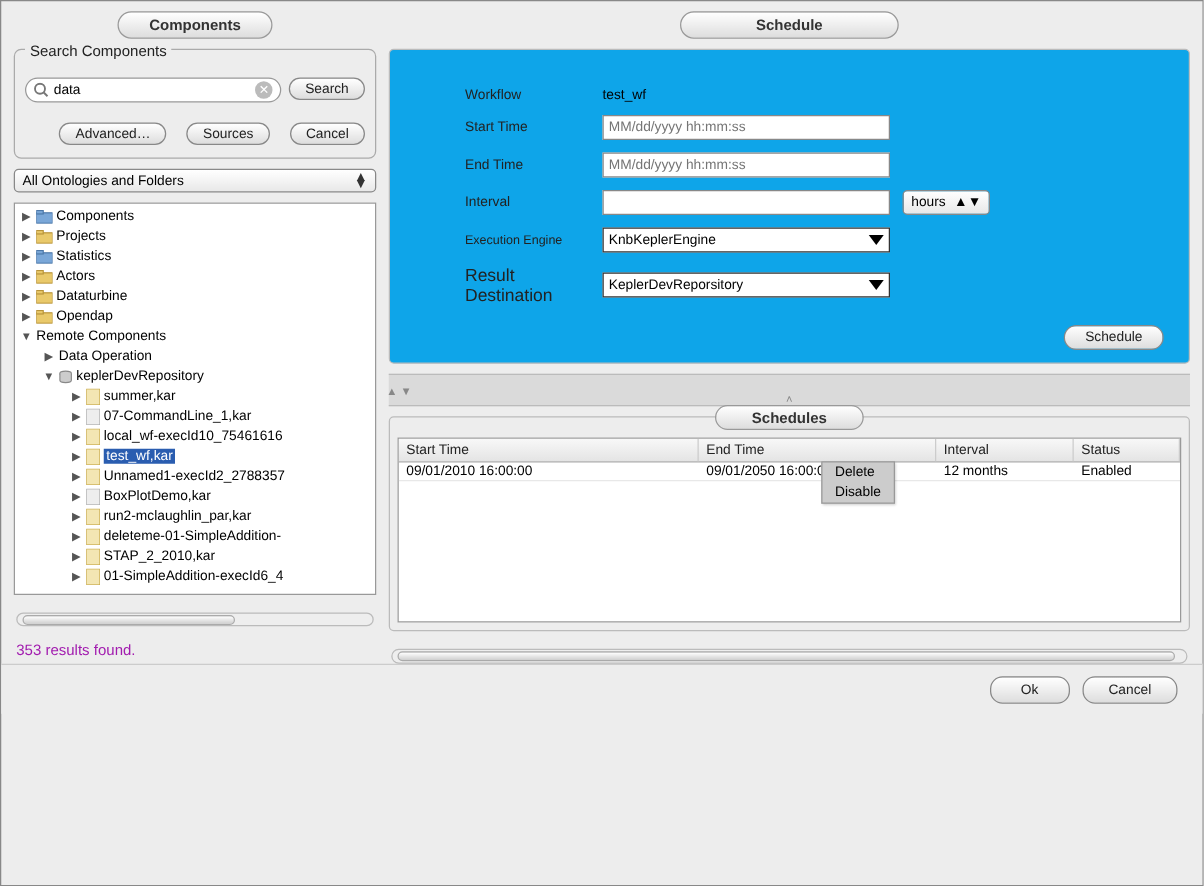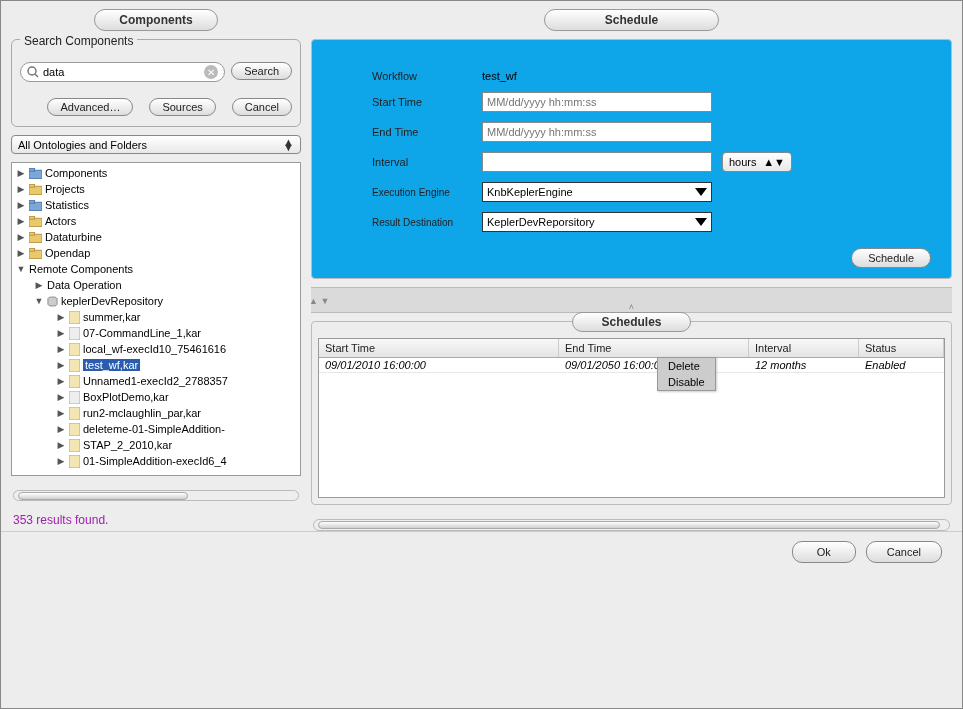--- a/index.html
+++ b/index.html
@@ -45,21 +45,21 @@
   .unitsel { background:linear-gradient(#fff,#e8e8e8); border:1px solid #888; border-radius:4px; height:20px; width:70px; display:flex; align-items:center; justify-content:space-between; padding:0 6px; cursor:pointer; margin-left:10px; }
   .schedbtn-row { display:flex; justify-content:flex-end; margin-top:16px; }
   .gap { height:26px; background:#dadada; border-top:1px solid #bbb; border-bottom:1px solid #bbb; position:relative; }
   .gap .expcue { position:absolute; left:-2px; top:8px; color:#888; font-size:9px; }
   .gap .expcue2 { position:absolute; left:50%; top:14px; transform:translateX(-50%); color:#888; font-size:9px; }
   .schedules { border:1px solid #bbb; background:#ededed; border-radius:4px; padding:6px 6px 6px 6px; flex:1; display:flex; flex-direction:column; position:relative; }
   .schedules .rtab { margin-top:-16px; margin-bottom:6px; }
   .table { background:#fff; border:1px solid #999; flex:1; position:relative; overflow:hidden; }
   .thead { display:flex; background:linear-gradient(#f8f8f8,#e4e4e4); border-bottom:1px solid #aaa; }
   .th { padding:3px 6px; border-right:1px solid #ccc; font-size:11px; color:#222; }
-  .tbody .trow { display:flex; border-bottom:1px solid #e8e8e8;font-style:italic; }
+  .tbody .trow { display:flex; border-bottom:1px solid #e8e8e8; }
   .td { padding:1px 6px; font-size:11px; }
   .ctxmenu { position:absolute; background:#ccc; border:1px solid #999; box-shadow:1px 1px 2px rgba(0,0,0,.2); left:338px; top:18px; }
   .ctxmenu div { padding:2px 10px; font-size:11px; cursor:pointer; }
   .footer { height:40px; display:flex; align-items:center; justify-content:flex-end; gap:10px; padding:0 20px; background:#ededed; border-top:1px solid #ccc; }
   .hscroll { height:12px; background:#eee; border:1px solid #bbb; border-radius:6px; margin:6px 2px 0 2px; position:relative; }
   .hscroll .thumb { position:absolute; left:4px; top:1px; height:8px; width:60%; background:linear-gradient(#fff,#cfcfcf); border:1px solid #aaa; border-radius:5px; }
   .tree::-webkit-scrollbar { width:14px; }
 </style>
 </head>
 <body>
@@ -269,21 +269,21 @@
           </div>
         </div>
         <div class="formrow" style="margin-left:40px;">
           <span class="lbl" style="font-size:10px;">Execution Engine</span>
           <div class="ddown">
             <span>KnbKeplerEngine</span>
             <span class="dtri"></span>
           </div>
         </div>
         <div class="formrow" style="margin-left:40px;">
-          <span class="lbl" style="font-size:10px;">Result  Destination</span>
+          <span class="lbl" style="font-size:14px;">Result  Destination</span>
           <div class="ddown">
             <span>KeplerDevReporsitory</span>
             <span class="dtri"></span>
           </div>
         </div>
         <div class="schedbtn-row">
           <button class="btn" style="padding:3px 16px;">Schedule</button>
         </div>
       </div>
 

